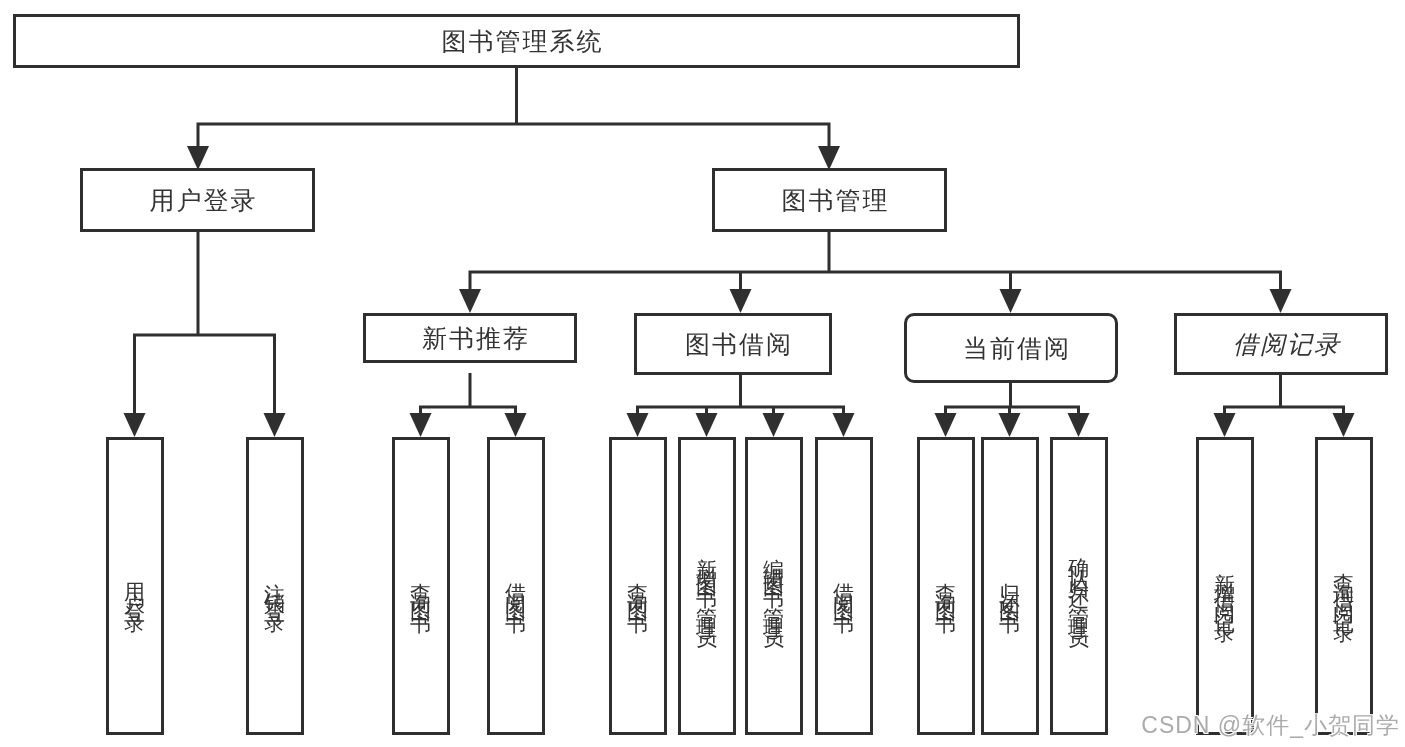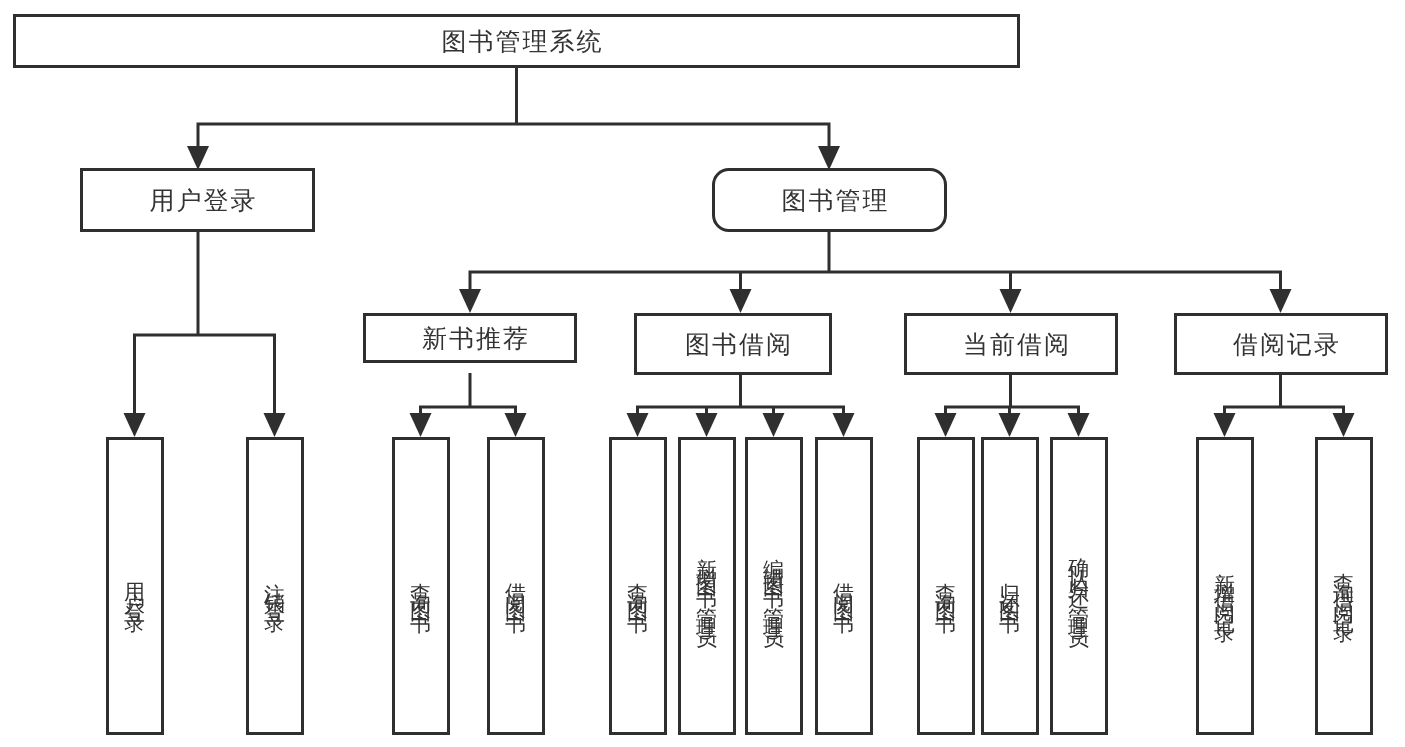--- a/index.html
+++ b/index.html
@@ -111,34 +111,34 @@
     </g>
   </svg>
 
   <div class="node hnode" style="left:13px; top:14px; width:1007px; height:54px;">
     <span>图书管理系统</span>
   </div>
 
   <div class="node hnode" style="left:80px; top:168px; width:235px; height:64px;">
     <span>用户登录</span>
   </div>
-  <div class="node hnode" style="left:712px; top:168px; width:235px; height:64px;border-radius:17px;">
+  <div class="node hnode" style="left:712px; top:168px; width:235px; height:64px;">
     <span>图书管理</span>
   </div>
 
   <div class="node hnode" style="left:363px; top:313px; width:214px; height:50px;">
     <span>新书推荐</span>
   </div>
   <div class="node hnode" style="left:634px; top:313px; width:198px; height:62px;">
     <span>图书借阅</span>
   </div>
-  <div class="node hnode" style="left:904px; top:313px; width:214px; height:62px;">
+  <div class="node hnode" style="left:904px; top:313px; width:214px; height:70px;border-radius:10px;">
     <span>当前借阅</span>
   </div>
-  <div class="node hnode" style="left:1174px; top:313px; width:214px; height:62px;">
+  <div class="node hnode" style="left:1174px; top:313px; width:214px; height:62px;font-style:italic;">
     <span>借阅记录</span>
   </div>
 
   <div class="node vnode" style="left:106px;">
     <span class="vtext">用户登录</span>
   </div>
   <div class="node vnode" style="left:246px;">
     <span class="vtext">注销登录</span>
   </div>
 
@@ -172,14 +172,15 @@
     <span class="vtext">确认归还（管理员）</span>
   </div>
 
   <div class="node vnode" style="left:1196px;">
     <span class="vtext">新增借阅记录</span>
   </div>
   <div class="node vnode" style="left:1315px;">
     <span class="vtext">查询借阅记录</span>
   </div>
 
+  <div class="watermark">CSDN @软件_小贺同学</div>
 
 </div>
 
 </body></html>

